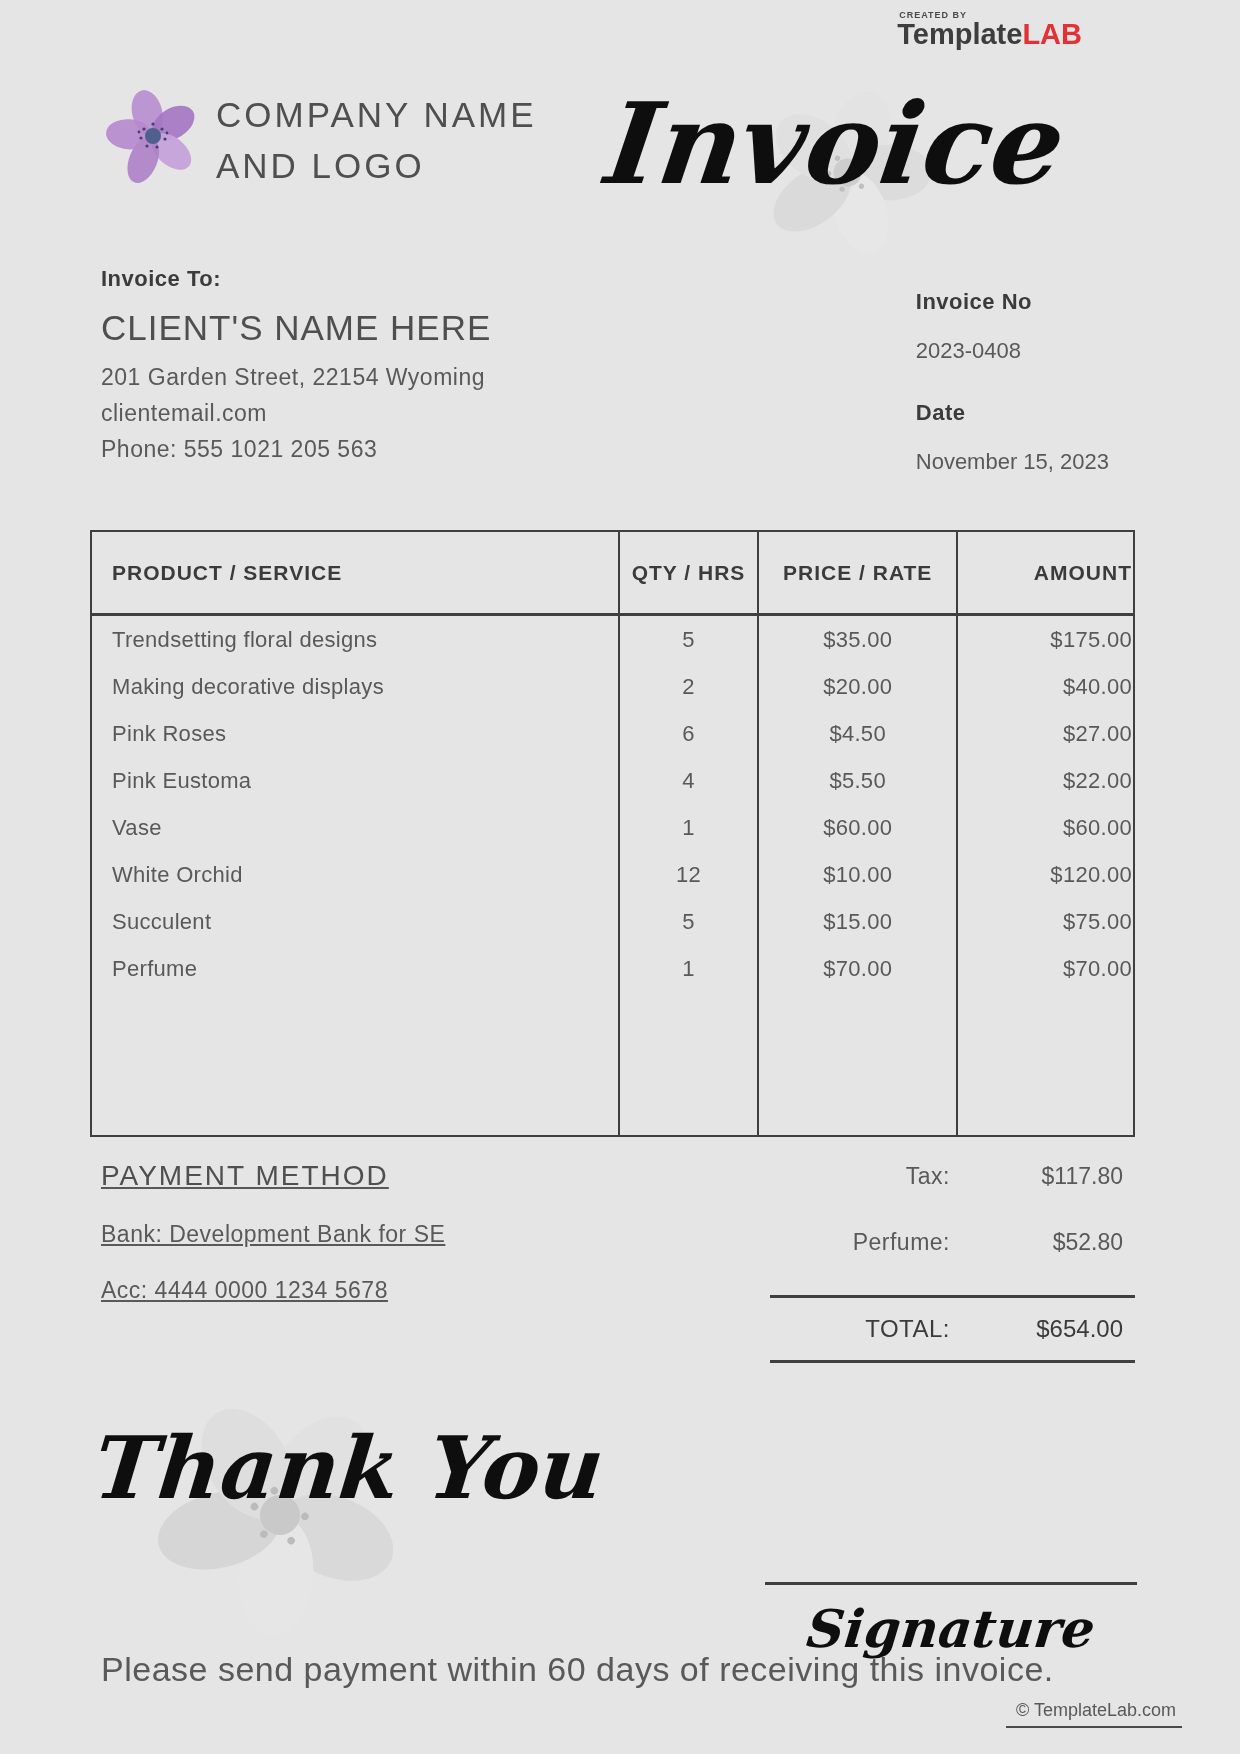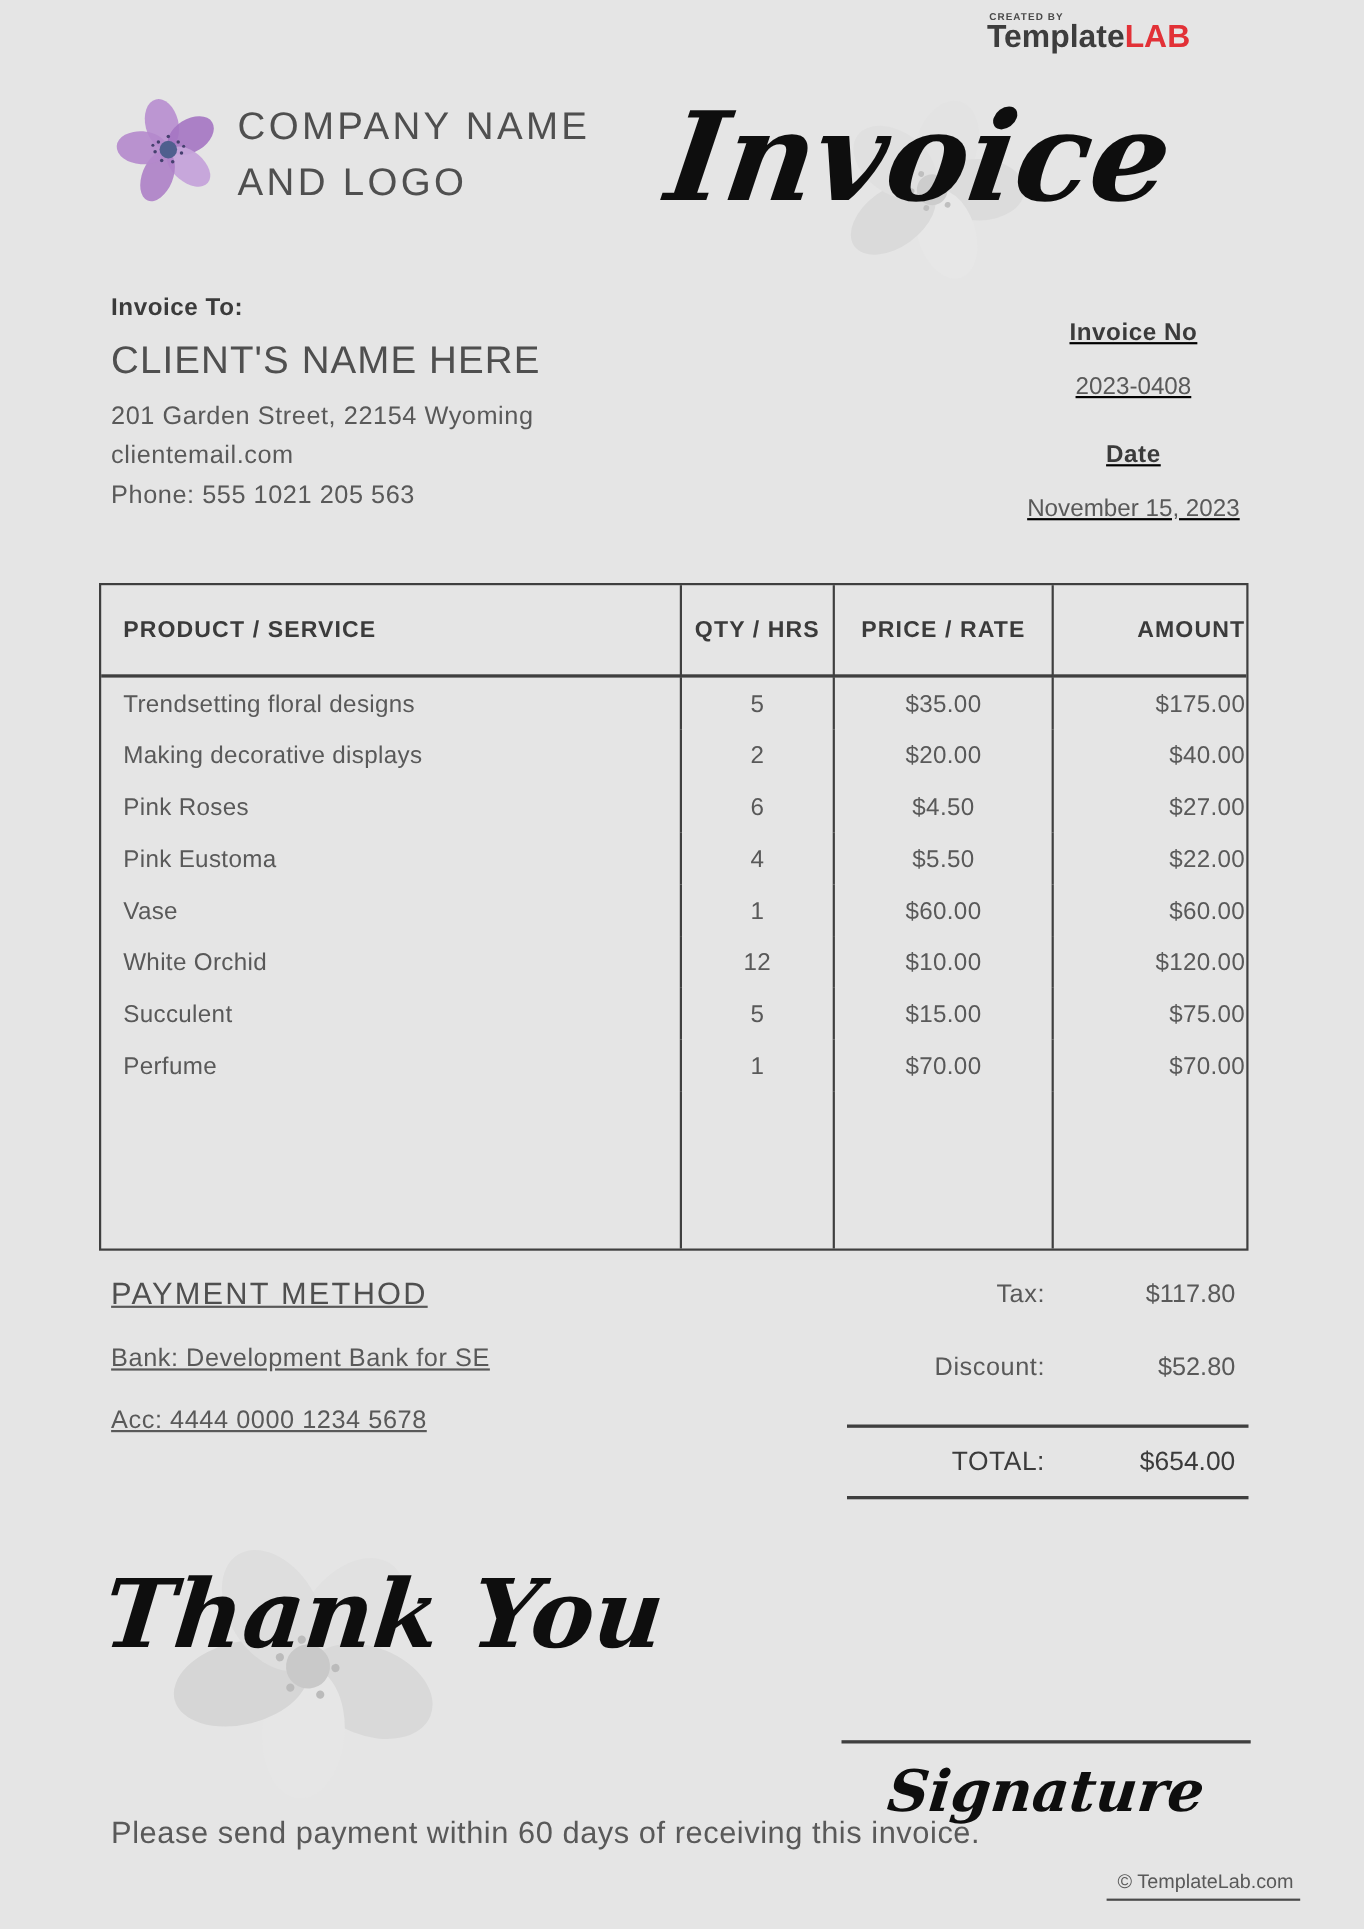--- a/index.html
+++ b/index.html
@@ -21,21 +21,21 @@
   .script{font-family:"DejaVu Serif",serif;font-style:italic;font-weight:bold;color:#0e0e0e;}
   .invoice-script{
     position:absolute;left:608px;top:88px;font-size:112px;line-height:1;
     transform:skewX(-8deg);z-index:2;
   }
   
   .client{position:absolute;left:101px;top:266px;color:#595959;}
   .client .label{font-size:22px;font-weight:bold;color:#3b3b3b;letter-spacing:0.5px;}
   .client .name{font-size:35px;color:#4f4f4f;letter-spacing:1px;margin-top:16px;margin-bottom:16px;}
   .client .line{font-size:23px;letter-spacing:0.5px;margin-top:9px;}
-  .meta{position:absolute;right:113px;top:289px;text-align:center;text-decoration:underline;}
+  .meta{position:absolute;right:131px;top:289px;text-align:left;}
   .meta .meta-label{font-size:22px;font-weight:bold;color:#3b3b3b;letter-spacing:0.5px;}
   .meta .meta-value{font-size:22px;color:#595959;margin-top:23px;}
   .meta .gap{height:36px;}
   
   .invoice-table{
     position:absolute;left:90px;top:530px;width:1041px;height:603px;
     border:2px solid #3f3f3f;display:grid;
     grid-template-columns:50.7% 13.4% 19.1% 16.8%;
     grid-template-rows:84px repeat(8,47px) minmax(0,1fr);
     color:#595959;font-size:22px;
@@ -63,21 +63,21 @@
   
   .thankyou-script{
     position:absolute;left:95px;top:1425px;font-size:86px;line-height:1;
     transform:skewX(-6deg);z-index:2;
   }
   .sig-line{position:absolute;left:765px;top:1582px;width:372px;height:3px;background:#3f3f3f;}
   .signature-script{
     position:absolute;left:765px;top:1598px;width:372px;text-align:center;
     font-size:52px;transform:skewX(-6deg);
   }
-  .footer-note{position:absolute;left:101px;top:1650px;font-size:28px;color:#595959;letter-spacing:0.5px;}
+  .footer-note{position:absolute;left:101px;top:1650px;font-size:34px;color:#595959;letter-spacing:0.5px;}
   .credit{
     position:absolute;right:58px;top:1700px;font-size:18px;color:#595959;
     border-bottom:2px solid #4a4a4a;padding:0 6px 5px 10px;
   }
 </style>
 </head>
 <body>
 
 <div class="page">
 
@@ -206,21 +206,21 @@
     <div class="line">Bank: Development Bank for SE</div>
     <div class="line">Acc: 4444 0000 1234 5678</div>
   </div>
 
   <div class="totals">
     <div class="trow">
       <span class="tlabel">Tax:</span>
       <span class="tvalue">$117.80</span>
     </div>
     <div class="trow">
-      <span class="tlabel">Discount:</span>
+      <span class="tlabel">Perfume:</span>
       <span class="tvalue">$52.80</span>
     </div>
     <div class="total-final">
       <span class="tlabel">TOTAL:</span>
       <span class="tvalue">$654.00</span>
     </div>
   </div>
 
   <svg class="flower" style="left:155px;top:1390px;" width="250" height="250" viewBox="0 0 100 100">
     <g transform="rotate(40 50 50)">

